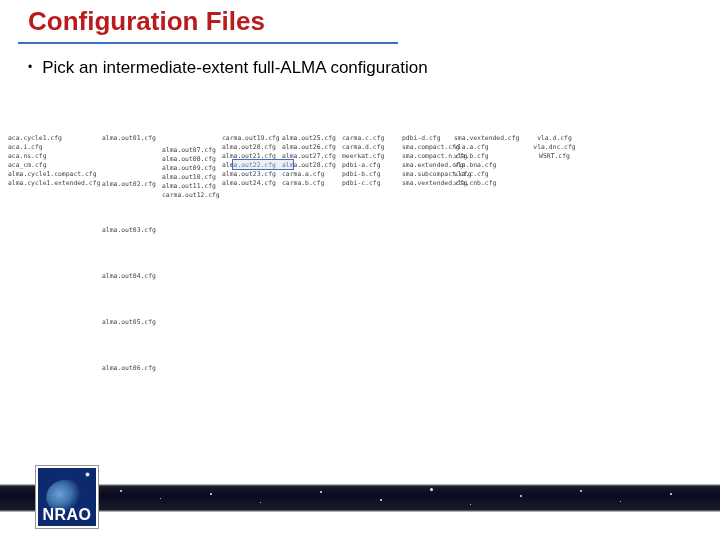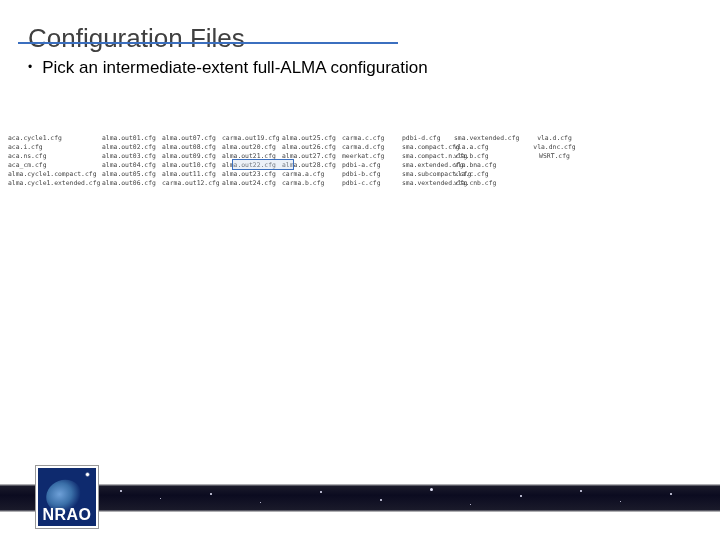--- a/index.html
+++ b/index.html
@@ -10,23 +10,22 @@
     background: #fff;
     font-family: Arial, Helvetica, sans-serif;
     overflow: hidden;
     position: relative;
   }
   .title {
     position: absolute;
     left: 28px;
     top: 6px;
     font-size: 26px;
-    font-weight: normal;
-    color: #404040;
-    margin-top: 17px;
+    font-weight: bold;
+    color: #b91c1c;
   }
   .underline {
     position: absolute;
     left: 18px;
     top: 42px;
     width: 380px;
     height: 2px;
     background: #3b6fbf;
   }
   .bullet-row {
@@ -60,22 +59,22 @@
     font-family: "DejaVu Sans Mono", "Lucida Console", monospace;
     font-size: 6.4px;
     color: #444;
     line-height: 9px;
     white-space: nowrap;
     height: 9px;
     padding-right: 4px;
   }
   .c0 { width: 94px; }
   .c1 { width: 75px; }
-  .c2 { width: 60px; }
-  .c3 { width: 60px; }
+  .c2 { width: 60px; gap: 37px; }
+  .c3 { width: 60px; margin-top: 12px; }
   .c4 { width: 60px; }
   .c5 { width: 60px; }
   .c6 { width: 60px; }
   .c7 { width: 60px; }
   .c8 { width: 52px; }
   .c9 { width: 75px; }
   .c10 { width: 55px; text-align: center; }
 
   .highlight-box {
     position: absolute;

